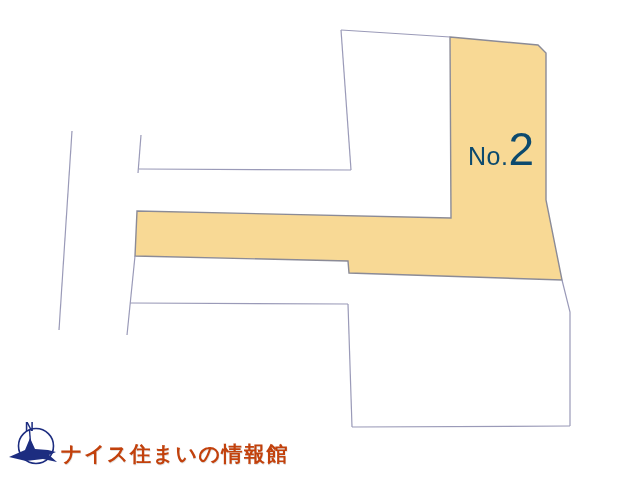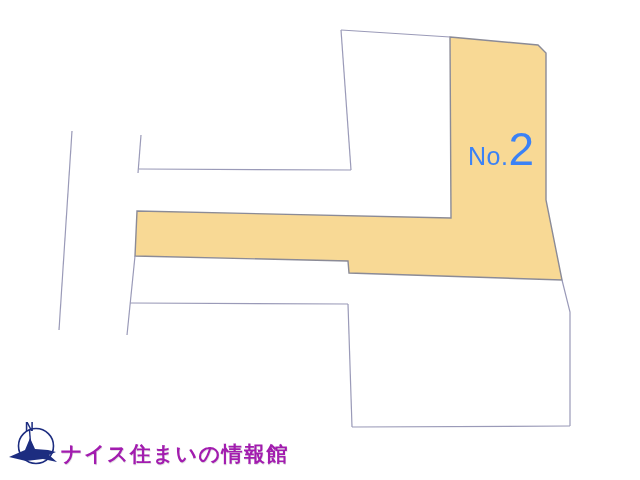--- a/index.html
+++ b/index.html
@@ -16,40 +16,40 @@
     left: 0; top: 0;
     width: 640px; height: 480px;
   }
   .boundary { fill: none; stroke-width: 1.2; }
   .lot-label {
     position: absolute;
     left: 468px;
     top: 126px;
     display: flex;
     align-items: baseline;
-    color: #3b82f6;
+    color: #0c4a6e;
     user-select: none;
   }
   .lot-label .prefix { font-size: 25px; letter-spacing: 0.5px; }
   .lot-label .num    { font-size: 46px; line-height: 1; }
   .footer-logo {
     position: absolute;
     left: 6px;
     top: 418px;
     width: 60px;
     height: 60px;
   }
   .brand-text {
     position: absolute;
     left: 61px;
     top: 440px;
     font-size: 21px;
     font-weight: bold;
     letter-spacing: 1.5px;
-    color: #a21caf;
+    color: #c2410c;
     text-shadow: 0.5px 0.5px 0 #e2e2e2;
     white-space: nowrap;
   }
 </style>
 </head>
 <body>
 
 <div class="canvas">
 
   <svg class="plot-svg" viewBox="0 0 640 480">

